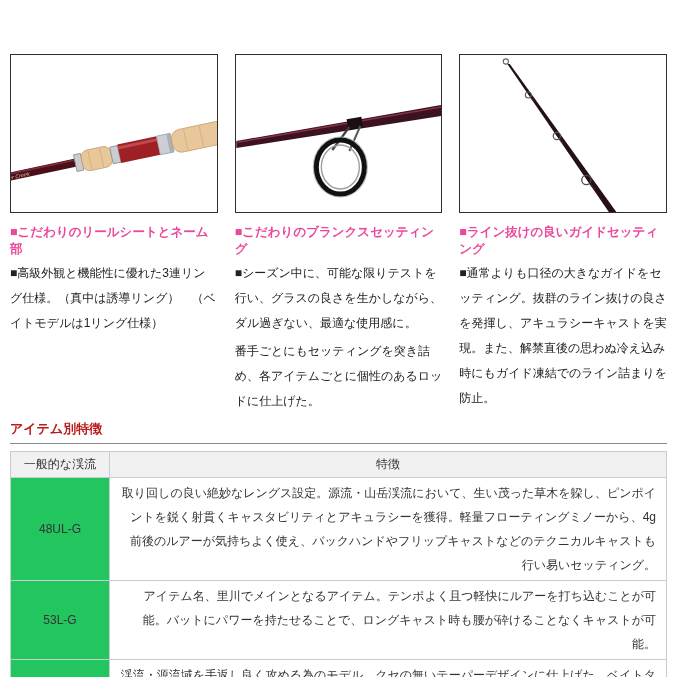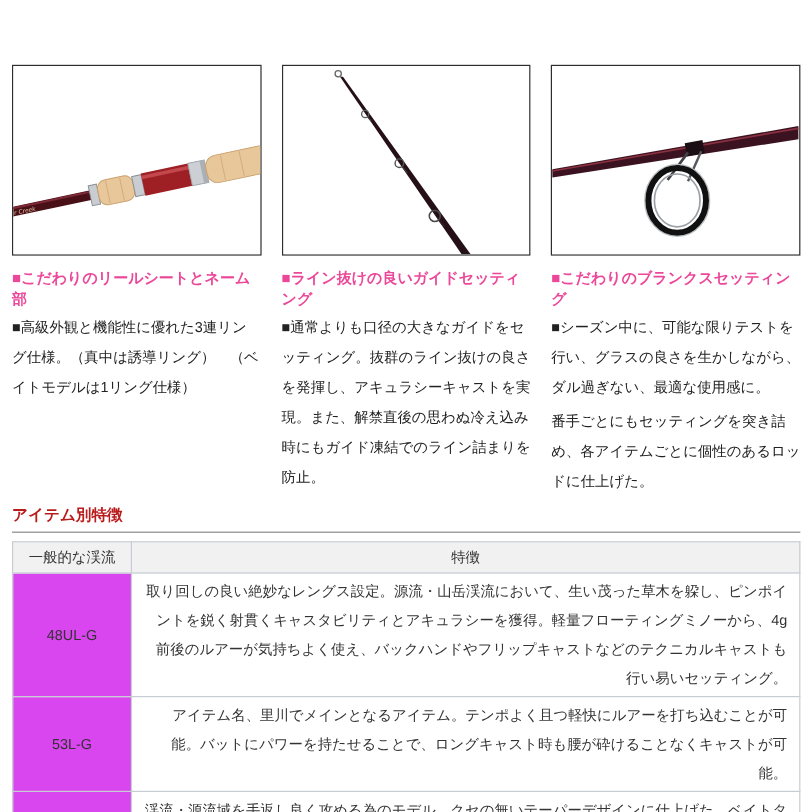--- a/index.html
+++ b/index.html
@@ -36,21 +36,21 @@
   }
   .features-table th,.features-table td{
     border:1px solid #c6ccd2;vertical-align:middle;
   }
   .features-table thead th{
     background:#f1f1f1;font-weight:normal;padding:4px 6px;text-align:center;
     color:#333;
   }
   .features-table th.col-name{width:86px;}
   .features-table td.item-name{
-    text-align:center;padding:15px 4px;background:#d946ef;
+    text-align:center;padding:15px 4px;background:#22c55e;
   }
   .features-table td.item-feature{
     padding:3px 10px;line-height:24px;background:#fff;text-align:right;
   }
 </style>
 </head>
 <body>
 
 <div class="page">
 
@@ -80,51 +80,51 @@
         </svg>
       </div>
       <h3 class="feature-heading">■こだわりのリールシートとネーム部</h3>
       <p class="feature-text">■高級外観と機能性に優れた3連リング仕様。（真中は誘導リング）　（ベイトモデルは1リング仕様）</p>
     </article>
 
     <article class="feature-col">
       <div class="photo-frame">
         <svg viewBox="0 0 205 157">
           <rect x="0" y="0" width="205" height="157" fill="#ffffff"></rect>
-          <polygon points="47,9 49.5,9 156,157 148.5,157" fill="#241016"></polygon>
-          <circle cx="45.5" cy="6.5" r="2.6" fill="none" stroke="#666" stroke-width="1.1"></circle>
-          <circle cx="68" cy="40" r="3" fill="none" stroke="#5c5c5c" stroke-width="1.1"></circle>
-          <line x1="70" y1="42.5" x2="73" y2="46" stroke="#444" stroke-width="1"></line>
-          <circle cx="96.5" cy="81" r="3.6" fill="none" stroke="#565656" stroke-width="1.2"></circle>
-          <line x1="99" y1="84" x2="103" y2="89" stroke="#3c3c3c" stroke-width="1.1"></line>
-          <circle cx="126" cy="125" r="4.6" fill="none" stroke="#4c4c4c" stroke-width="1.3"></circle>
-          <line x1="129.5" y1="128.5" x2="134" y2="134" stroke="#342028" stroke-width="1.3"></line>
-        </svg>
-      </div>
-      <h3 class="feature-heading">■ライン抜けの良いガイドセッティング</h3>
-      <p class="feature-text">■通常よりも口径の大きなガイドをセッティング。抜群のライン抜けの良さを発揮し、アキュラシーキャストを実現。また、解禁直後の思わぬ冷え込み時にもガイド凍結でのライン詰まりを防止。</p>
-    </article>
-
-    <article class="feature-col">
-      <div class="photo-frame">
-        <svg viewBox="0 0 205 157">
-          <rect x="0" y="0" width="205" height="157" fill="#ffffff"></rect>
           <polygon points="0,93 0,86 205,50 205,61" fill="#3b1320"></polygon>
           <line x1="0" y1="87.5" x2="205" y2="52" stroke="#8a3040" stroke-width="1.4"></line>
           <rect x="111" y="63" width="15" height="11" fill="#1c0e15" transform="rotate(-10 118 68)"></rect>
           <line x1="113" y1="72" x2="96" y2="95" stroke="#3f4145" stroke-width="2.2"></line>
           <line x1="124" y1="71" x2="113" y2="96" stroke="#55585c" stroke-width="2"></line>
           <ellipse cx="104" cy="112" rx="27" ry="30" fill="none" stroke="#b9bec2" stroke-width="1.2"></ellipse>
           <ellipse cx="104" cy="112" rx="24" ry="27" fill="none" stroke="#111111" stroke-width="5"></ellipse>
           <ellipse cx="104" cy="112" rx="19" ry="22" fill="none" stroke="#9aa0a6" stroke-width="1.4"></ellipse>
         </svg>
       </div>
       <h3 class="feature-heading">■こだわりのブランクスセッティング</h3>
       <p class="feature-text">■シーズン中に、可能な限りテストを行い、グラスの良さを生かしながら、ダル過ぎない、最適な使用感に。</p>
       <p class="feature-text">番手ごとにもセッティングを突き詰め、各アイテムごとに個性のあるロッドに仕上げた。</p>
+    </article>
+
+    <article class="feature-col">
+      <div class="photo-frame">
+        <svg viewBox="0 0 205 157">
+          <rect x="0" y="0" width="205" height="157" fill="#ffffff"></rect>
+          <polygon points="47,9 49.5,9 156,157 148.5,157" fill="#241016"></polygon>
+          <circle cx="45.5" cy="6.5" r="2.6" fill="none" stroke="#666" stroke-width="1.1"></circle>
+          <circle cx="68" cy="40" r="3" fill="none" stroke="#5c5c5c" stroke-width="1.1"></circle>
+          <line x1="70" y1="42.5" x2="73" y2="46" stroke="#444" stroke-width="1"></line>
+          <circle cx="96.5" cy="81" r="3.6" fill="none" stroke="#565656" stroke-width="1.2"></circle>
+          <line x1="99" y1="84" x2="103" y2="89" stroke="#3c3c3c" stroke-width="1.1"></line>
+          <circle cx="126" cy="125" r="4.6" fill="none" stroke="#4c4c4c" stroke-width="1.3"></circle>
+          <line x1="129.5" y1="128.5" x2="134" y2="134" stroke="#342028" stroke-width="1.3"></line>
+        </svg>
+      </div>
+      <h3 class="feature-heading">■ライン抜けの良いガイドセッティング</h3>
+      <p class="feature-text">■通常よりも口径の大きなガイドをセッティング。抜群のライン抜けの良さを発揮し、アキュラシーキャストを実現。また、解禁直後の思わぬ冷え込み時にもガイド凍結でのライン詰まりを防止。</p>
     </article>
 
   </section>
 
   <section class="items">
     <h2 class="section-title">アイテム別特徴</h2>
     <hr class="divider">
     <table class="features-table">
       <thead>
         <tr>

